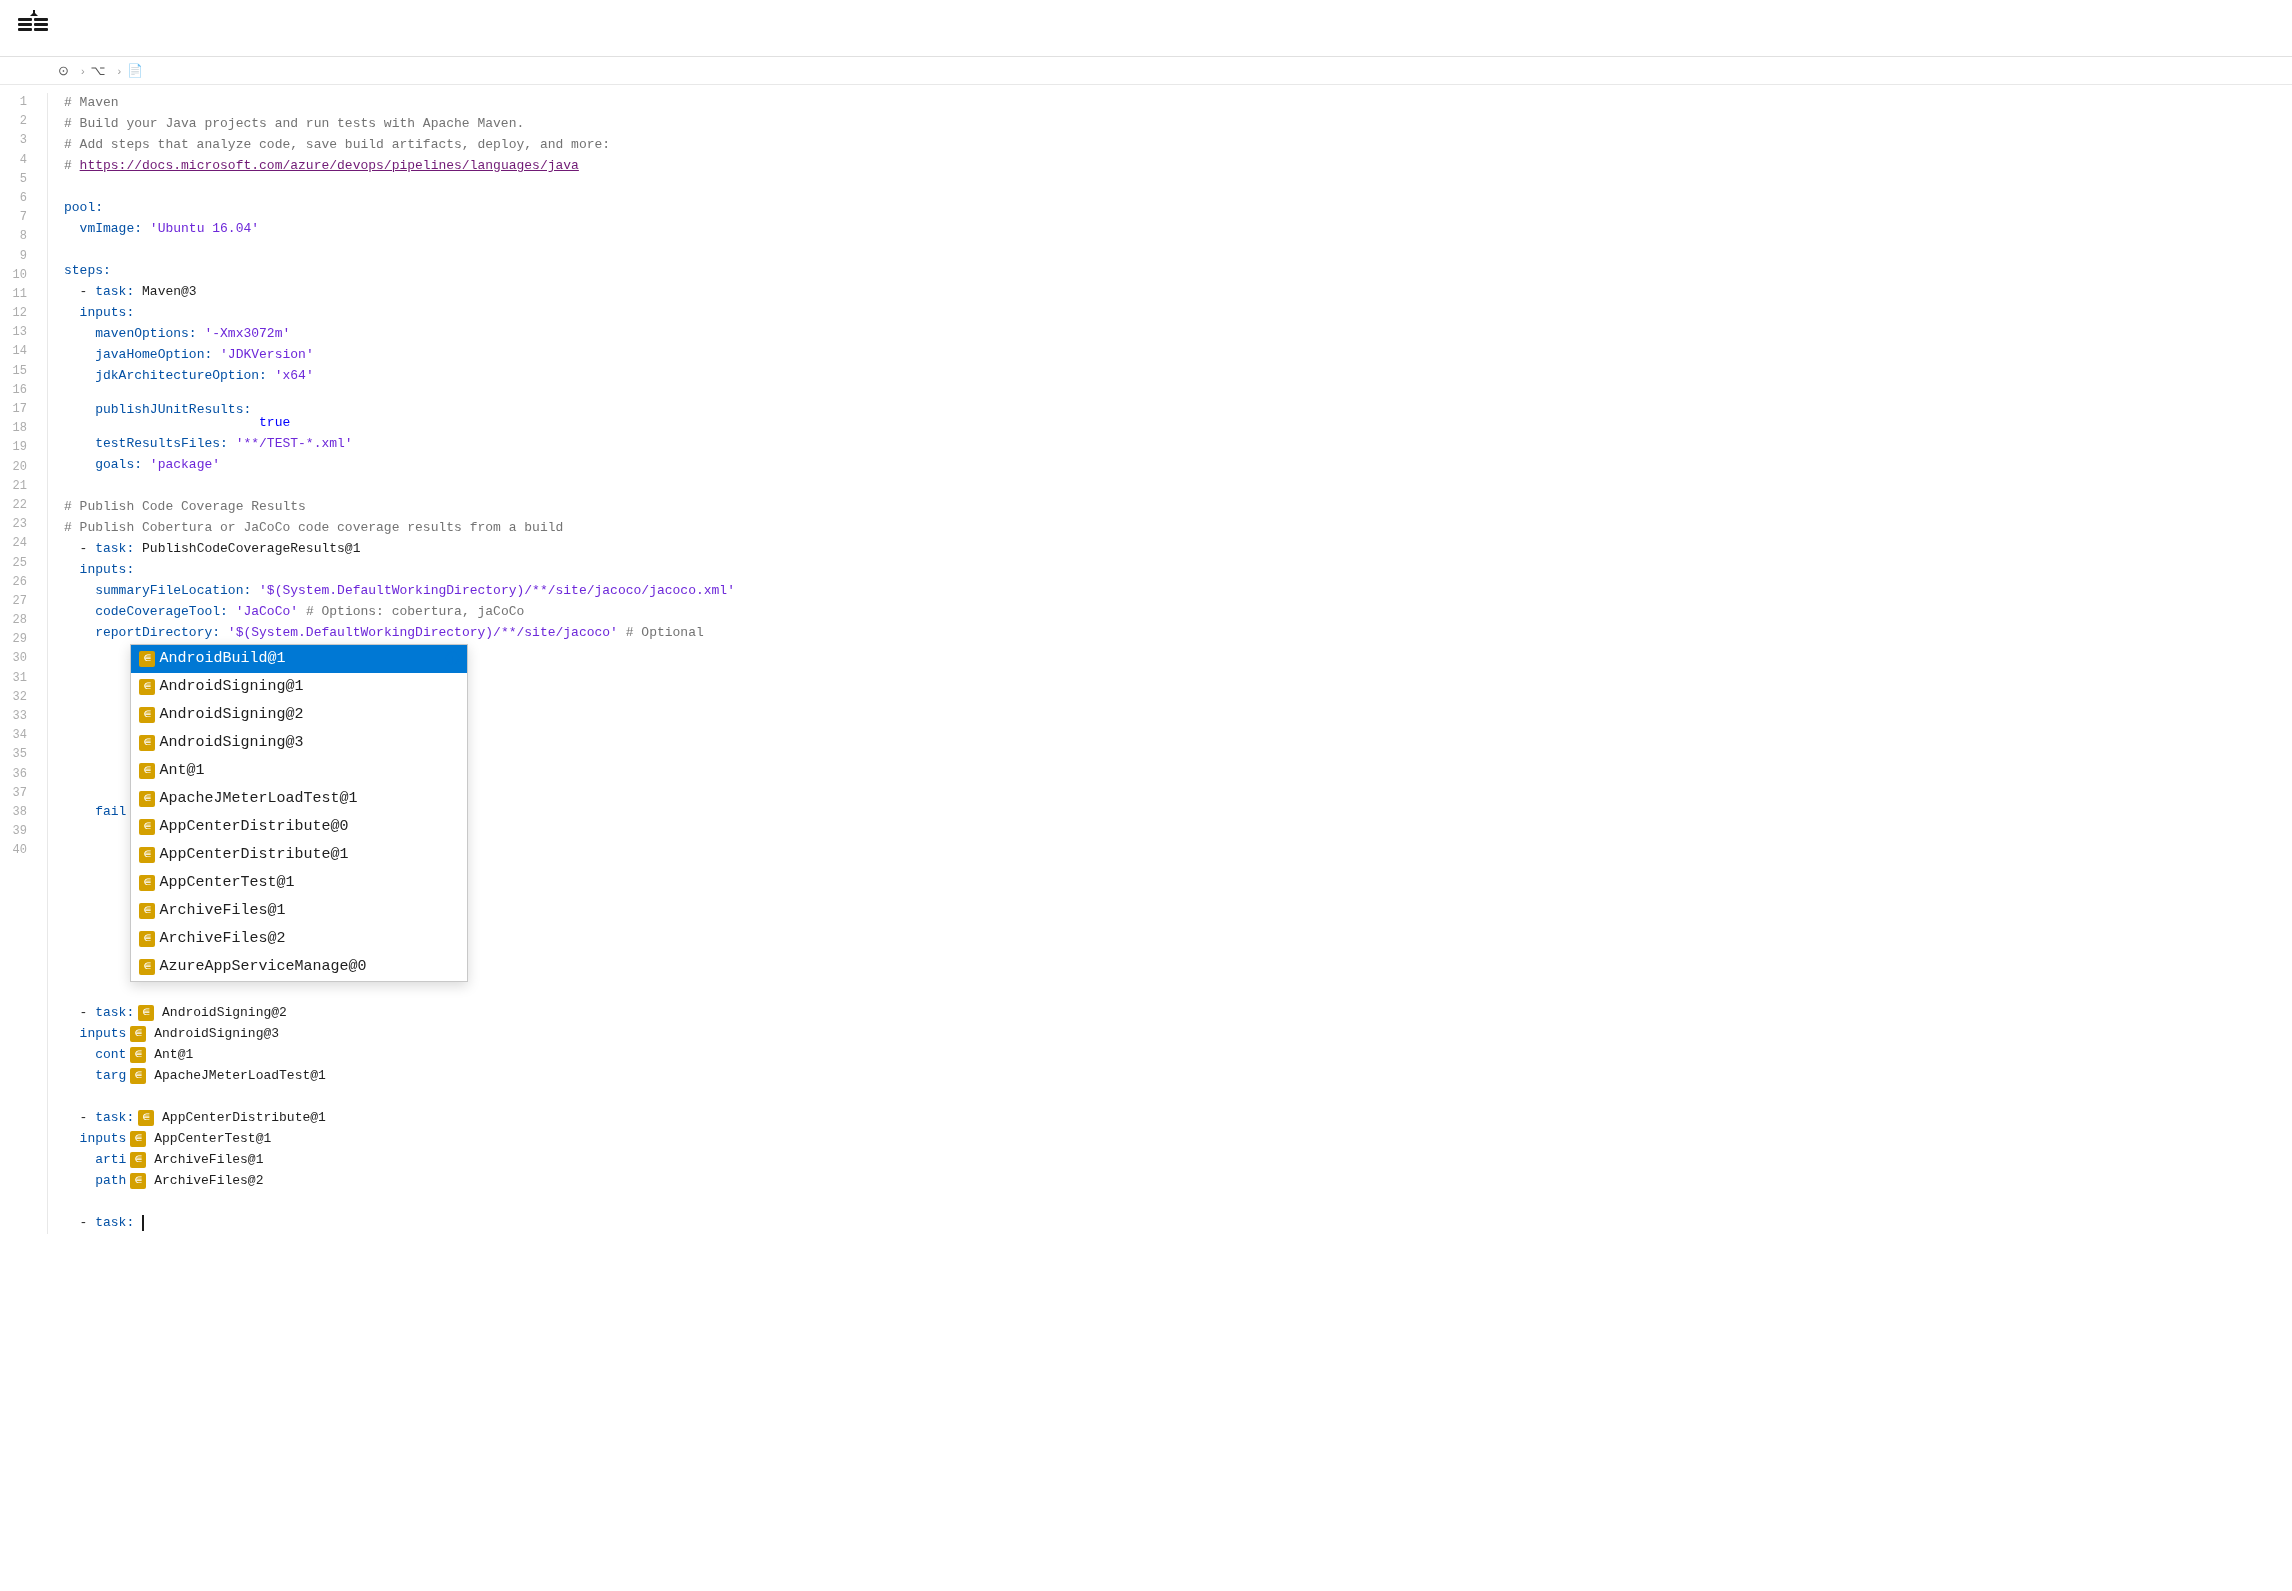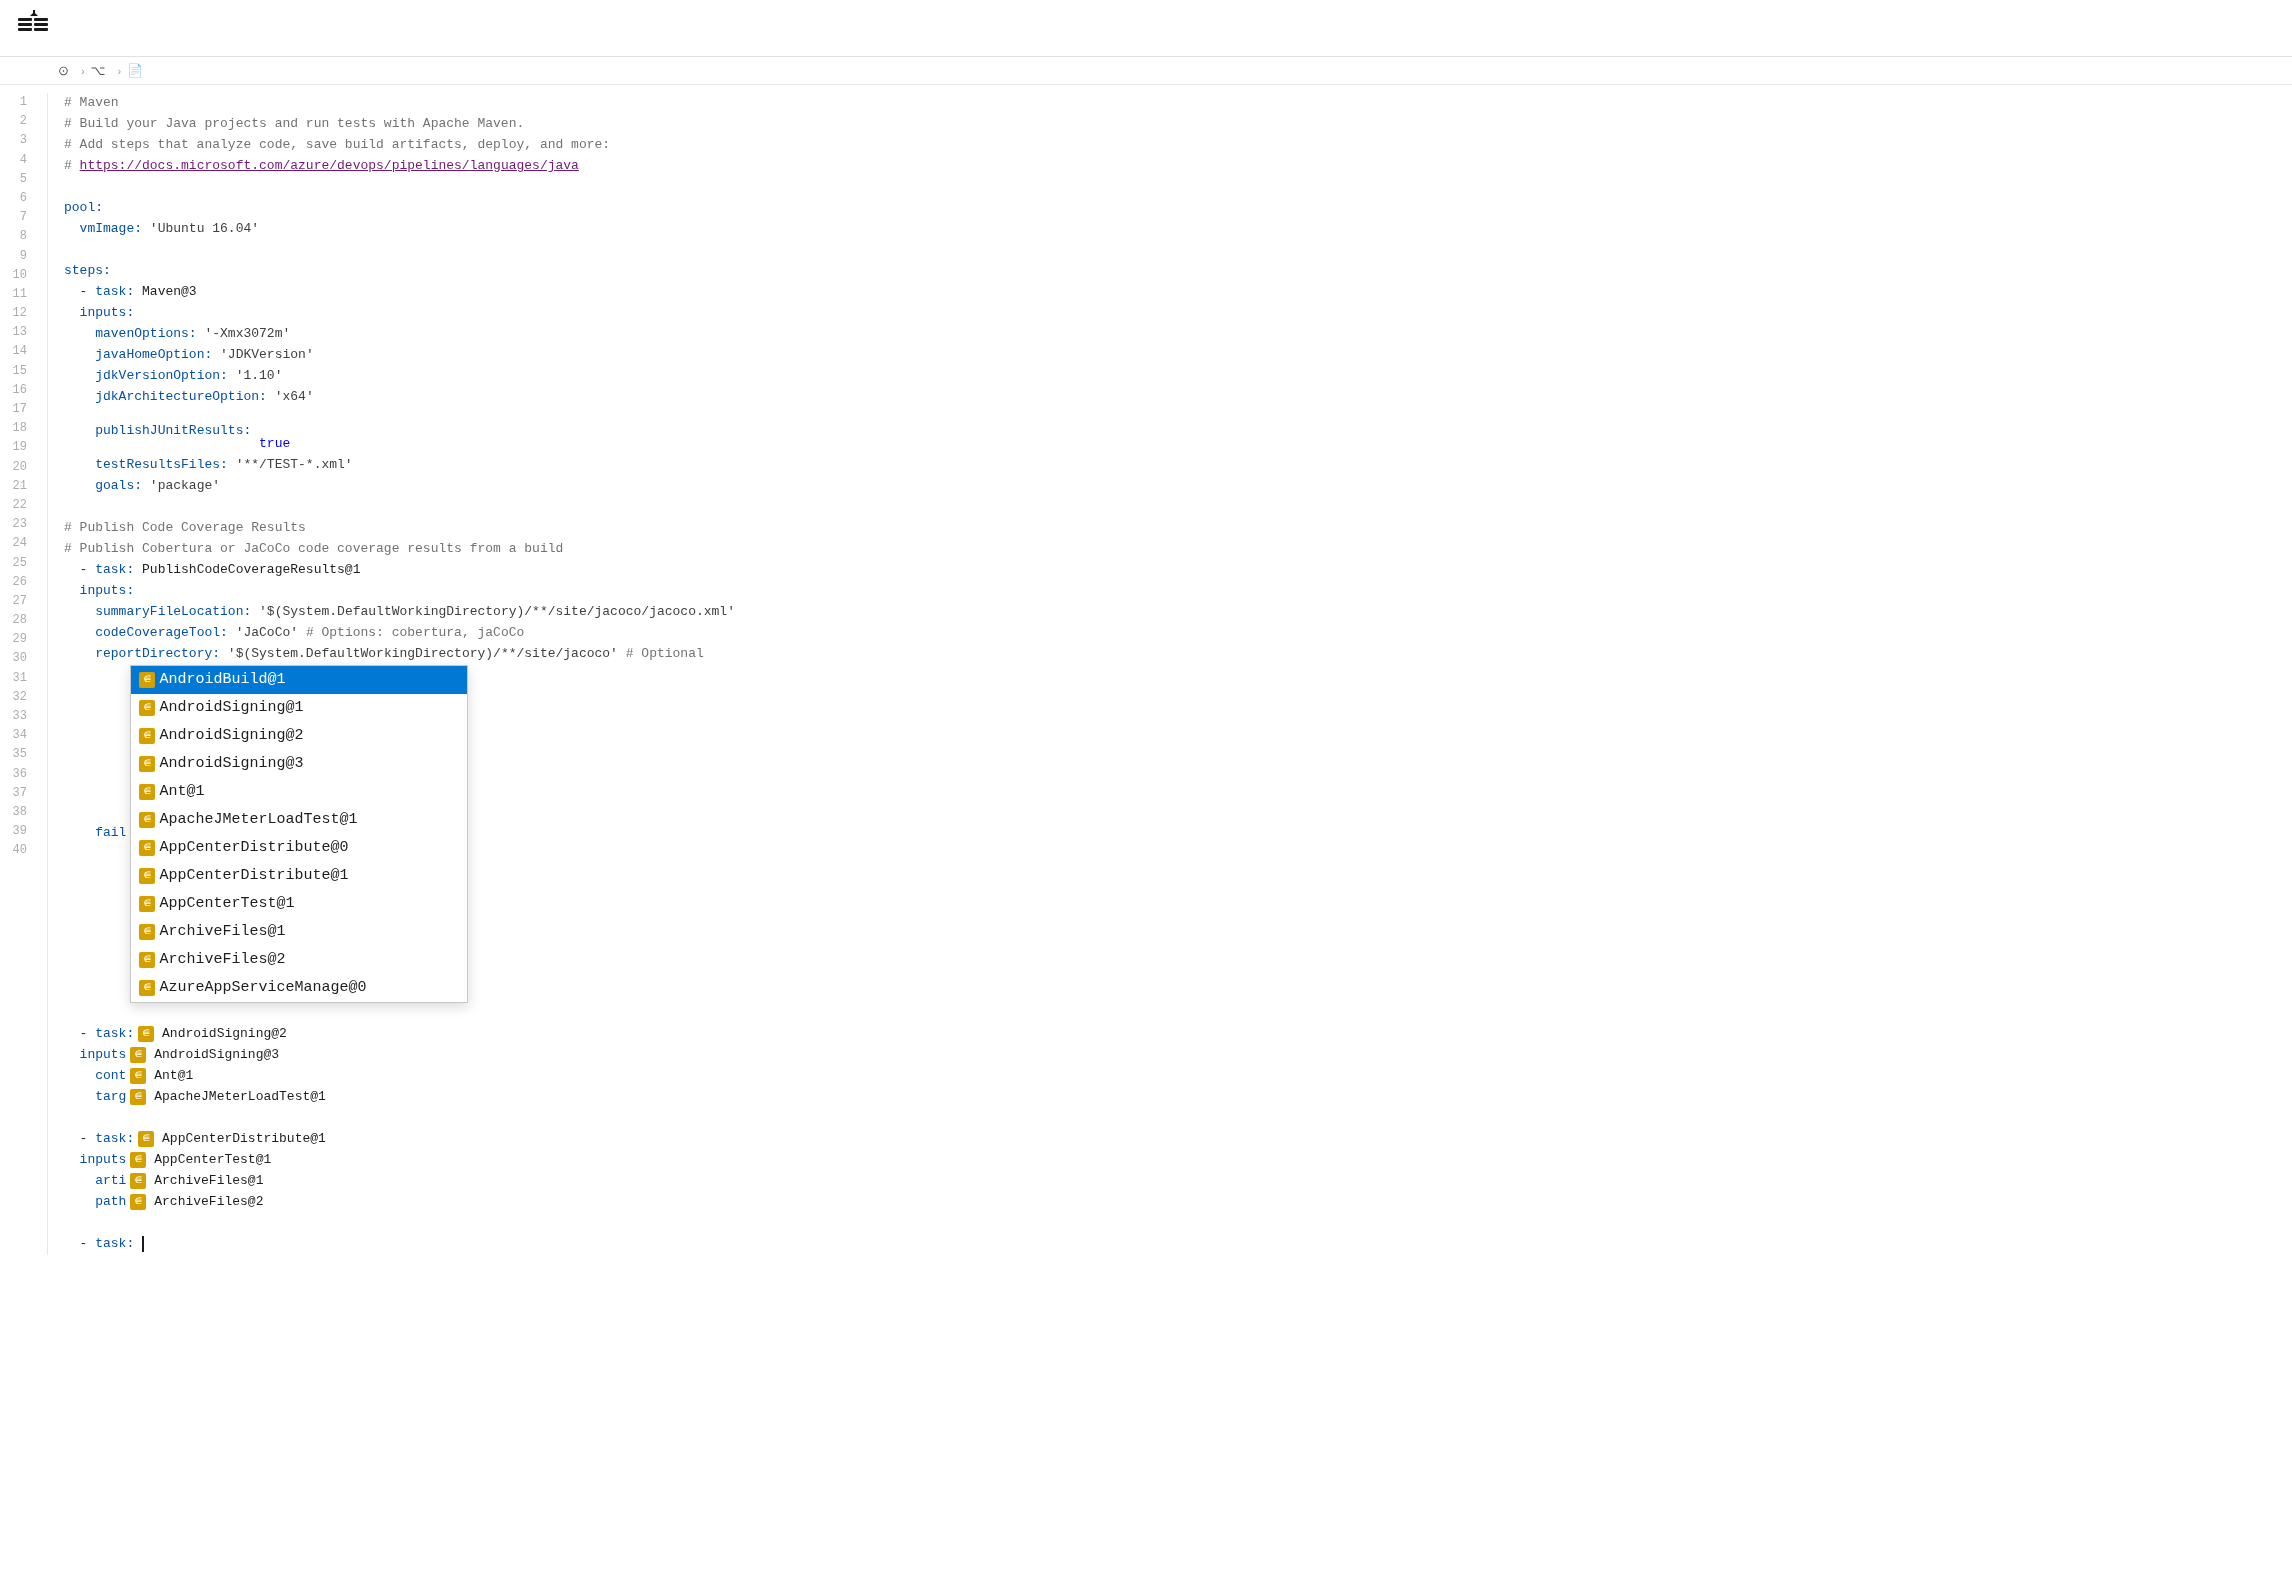--- a/index.html
+++ b/index.html
@@ -82,21 +82,21 @@
     }
     .code-line {
       display: flex;
       align-items: center;
       white-space: pre;
       min-height: 21px;
       position: relative;
     }
     .c-comment { color: #737373; }
     .c-key { color: #0451a5; }
-    .c-string { color: #404040; }
+    .c-string { color: #6d28d9; }
     .c-bool { color: #0000ff; margin-top: 26px; }
     .c-link { color: #701a75; text-decoration: underline; }
     .c-default { color: #1e1e1e; }
     .dots { color: #bbb; }
 
     
     .autocomplete-dropdown {
       position: relative;
       display: inline-block;
       background: #fff;
@@ -225,21 +225,20 @@
       <div class="code-line"><span class="c-comment"># </span><span class="c-link">https://docs.microsoft.com/azure/devops/pipelines/languages/java</span></div>
       <div class="code-line">&nbsp;</div>
       <div class="code-line"><span class="c-key">pool:</span></div>
       <div class="code-line"><span class="dots">  </span><span class="c-key">vmImage:</span><span class="c-default"> </span><span class="c-string">'Ubuntu 16.04'</span></div>
       <div class="code-line">&nbsp;</div>
       <div class="code-line"><span class="c-key">steps:</span></div>
       <div class="code-line"><span class="c-default">  - </span><span class="c-key">task:</span><span class="c-default"> Maven@3</span></div>
       <div class="code-line"><span class="dots">  </span><span class="c-key">inputs:</span></div>
       <div class="code-line"><span class="dots">    </span><span class="c-key">mavenOptions:</span><span class="c-default"> </span><span class="c-string">'-Xmx3072m'</span></div>
       <div class="code-line"><span class="dots">    </span><span class="c-key">javaHomeOption:</span><span class="c-default"> </span><span class="c-string">'JDKVersion'</span></div>
-      <div class="code-line"><span class="dots">    </span><span class="c-key">jdkVersionOption:</span><span class="c-default"> </span><span class="c-string">'1.10'</span></div>
       <div class="code-line"><span class="dots">    </span><span class="c-key">jdkArchitectureOption:</span><span class="c-default"> </span><span class="c-string">'x64'</span></div>
       <div class="code-line"><span class="dots">    </span><span class="c-key">publishJUnitResults:</span><span class="c-default"> </span><span class="c-bool">true</span></div>
       <div class="code-line"><span class="dots">    </span><span class="c-key">testResultsFiles:</span><span class="c-default"> </span><span class="c-string">'**/TEST-*.xml'</span></div>
       <div class="code-line"><span class="dots">    </span><span class="c-key">goals:</span><span class="c-default"> </span><span class="c-string">'package'</span></div>
       <div class="code-line">&nbsp;</div>
       <div class="code-line"><span class="c-comment"># Publish Code Coverage Results</span></div>
       <div class="code-line"><span class="c-comment"># Publish Cobertura or JaCoCo code coverage results from a build</span></div>
       <div class="code-line"><span class="c-default">  - </span><span class="c-key">task:</span><span class="c-default"> PublishCodeCoverageResults@1</span></div>
       <div class="code-line"><span class="dots">  </span><span class="c-key">inputs:</span></div>
       <div class="code-line"><span class="dots">    </span><span class="c-key">summaryFileLocation:</span><span class="c-default"> </span><span class="c-string">'$(System.DefaultWorkingDirectory)/**/site/jacoco/jacoco.xml'</span></div>

